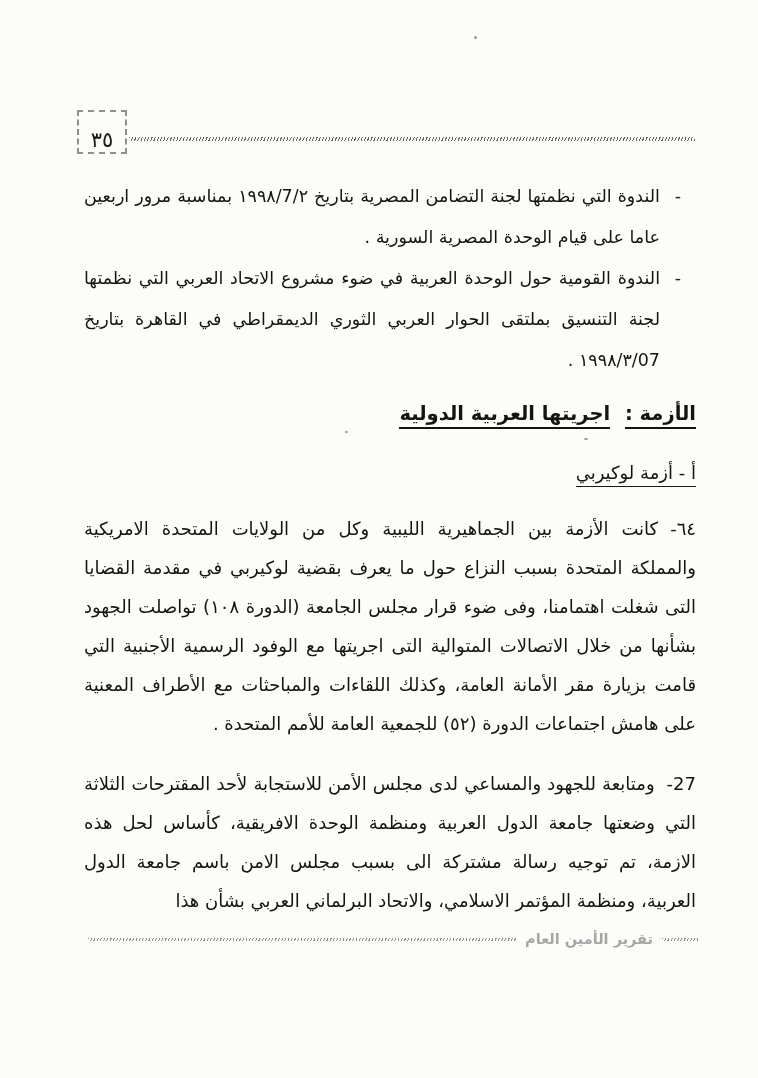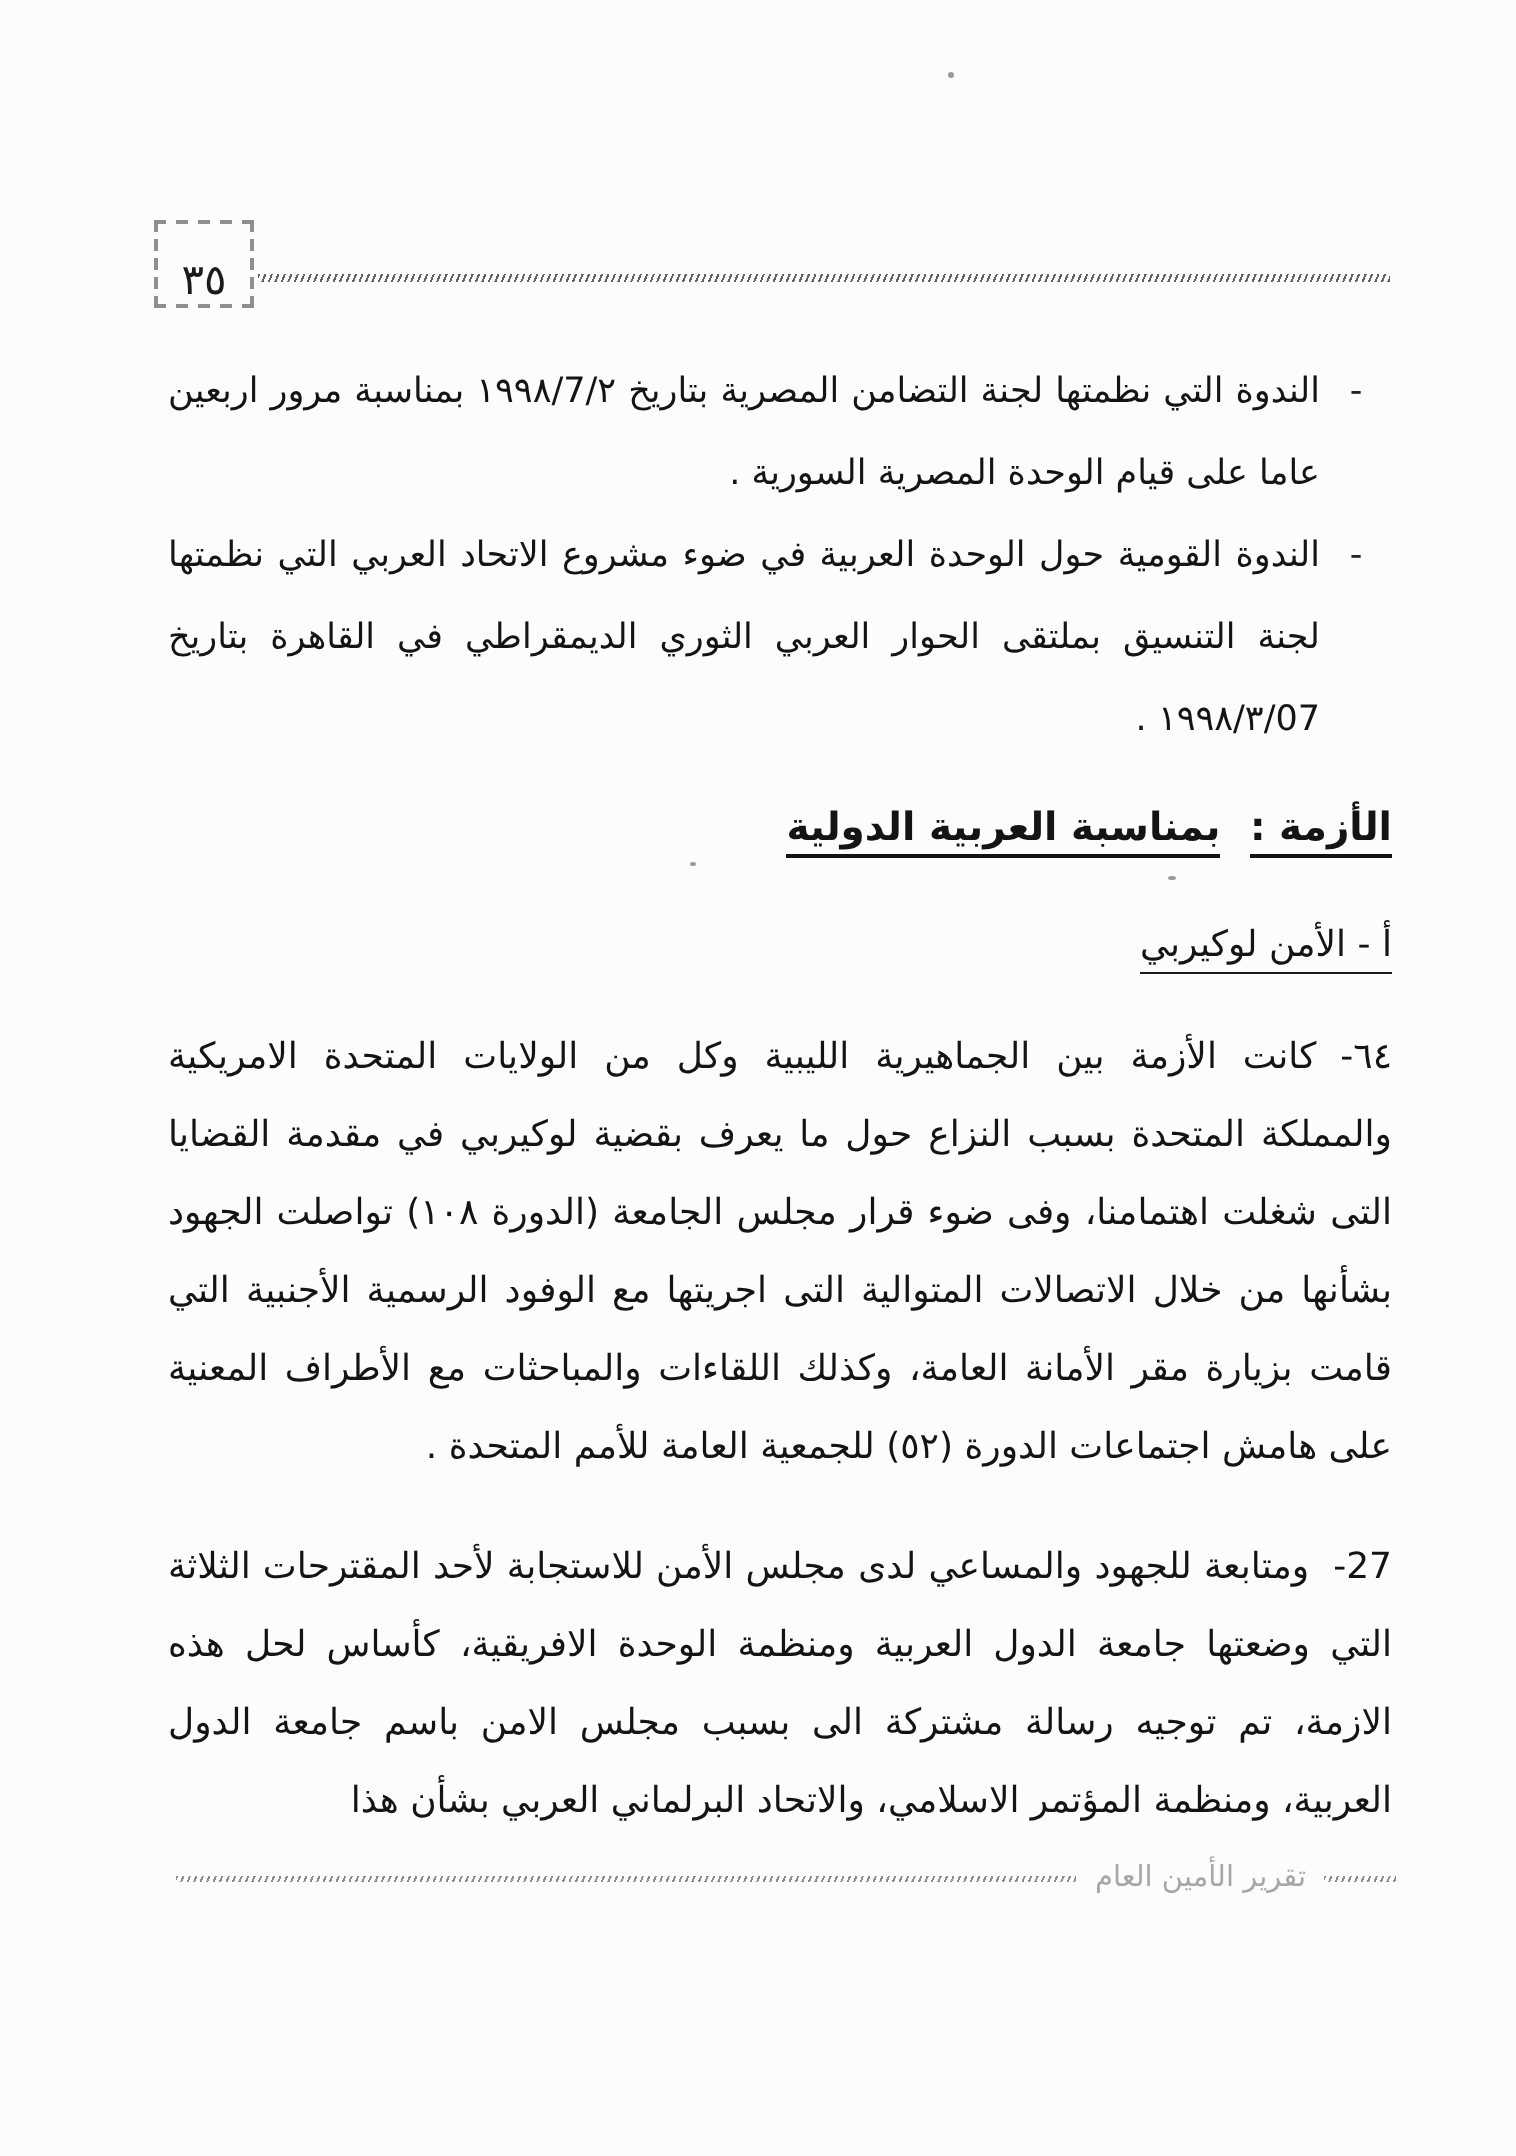--- a/index.html
+++ b/index.html
@@ -74,20 +74,21 @@
     background:repeating-linear-gradient(112deg, #8d8d8d 0px, #8d8d8d 1px, transparent 1px, transparent 3px);
   }
   .fr-short { flex:0 0 36px; }
   .fr-long  { flex:1; }
   .footer-text {
     font-size:14.5px;
     color:#a6a6a6;
     letter-spacing:.5px;
     white-space:nowrap;
     text-shadow:0 0 1px #ffffff;
+    font-weight:bold;
   }
 </style>
 </head>
 <body>
 
 <div class="page">
 
   <span class="speck s1"></span>
   <span class="speck s2"></span>
   <span class="speck s3"></span>
@@ -104,25 +105,25 @@
       <span class="btext">الندوة التي نظمتها لجنة التضامن المصرية بتاريخ ١٩٩٨/7/٢ بمناسبة مرور اربعين عاما على قيام الوحدة المصرية السورية .</span>
     </div>
 
     <div class="bullet">
       <span class="marker">-</span>
       <span class="btext">الندوة القومية حول الوحدة العربية في ضوء مشروع الاتحاد العربي التي نظمتها لجنة التنسيق بملتقى الحوار العربي الثوري الديمقراطي في القاهرة بتاريخ ١٩٩٨/٣/07 .</span>
     </div>
 
     <div class="section-title">
       <span class="u-label">الأزمة :</span>
-      <span class="u-main">بمناسبة العربية الدولية</span>
+      <span class="u-main">اجريتها العربية الدولية</span>
     </div>
 
     <div class="subsection-title">
-      <span class="u">أ - الأمن لوكيربي</span>
+      <span class="u">أ - أزمة لوكيربي</span>
     </div>
 
     <div class="para">
       <span class="para-num">٦٤-</span><span>كانت الأزمة بين الجماهيرية الليبية وكل من الولايات المتحدة الامريكية والمملكة المتحدة بسبب النزاع حول ما يعرف بقضية لوكيربي في مقدمة القضايا التى شغلت اهتمامنا، وفى ضوء قرار مجلس الجامعة (الدورة ١٠٨) تواصلت الجهود بشأنها من خلال الاتصالات المتوالية التى اجريتها مع الوفود الرسمية الأجنبية التي قامت بزيارة مقر الأمانة العامة، وكذلك اللقاءات والمباحثات مع الأطراف المعنية على هامش اجتماعات الدورة (٥٢) للجمعية العامة للأمم المتحدة .</span>
     </div>
 
     <div class="para">
       <span class="para-num">27-</span><span>ومتابعة للجهود والمساعي لدى مجلس الأمن للاستجابة لأحد المقترحات الثلاثة التي وضعتها جامعة الدول العربية ومنظمة الوحدة الافريقية، كأساس لحل هذه الازمة، تم توجيه رسالة مشتركة الى بسبب مجلس الامن باسم جامعة الدول العربية، ومنظمة المؤتمر الاسلامي، والاتحاد البرلماني العربي بشأن هذا</span>
     </div>
 

